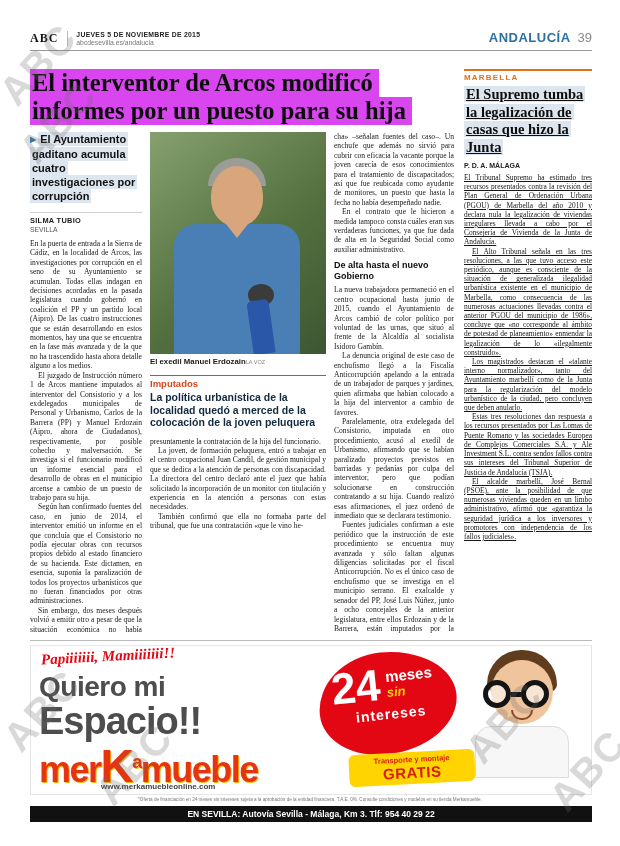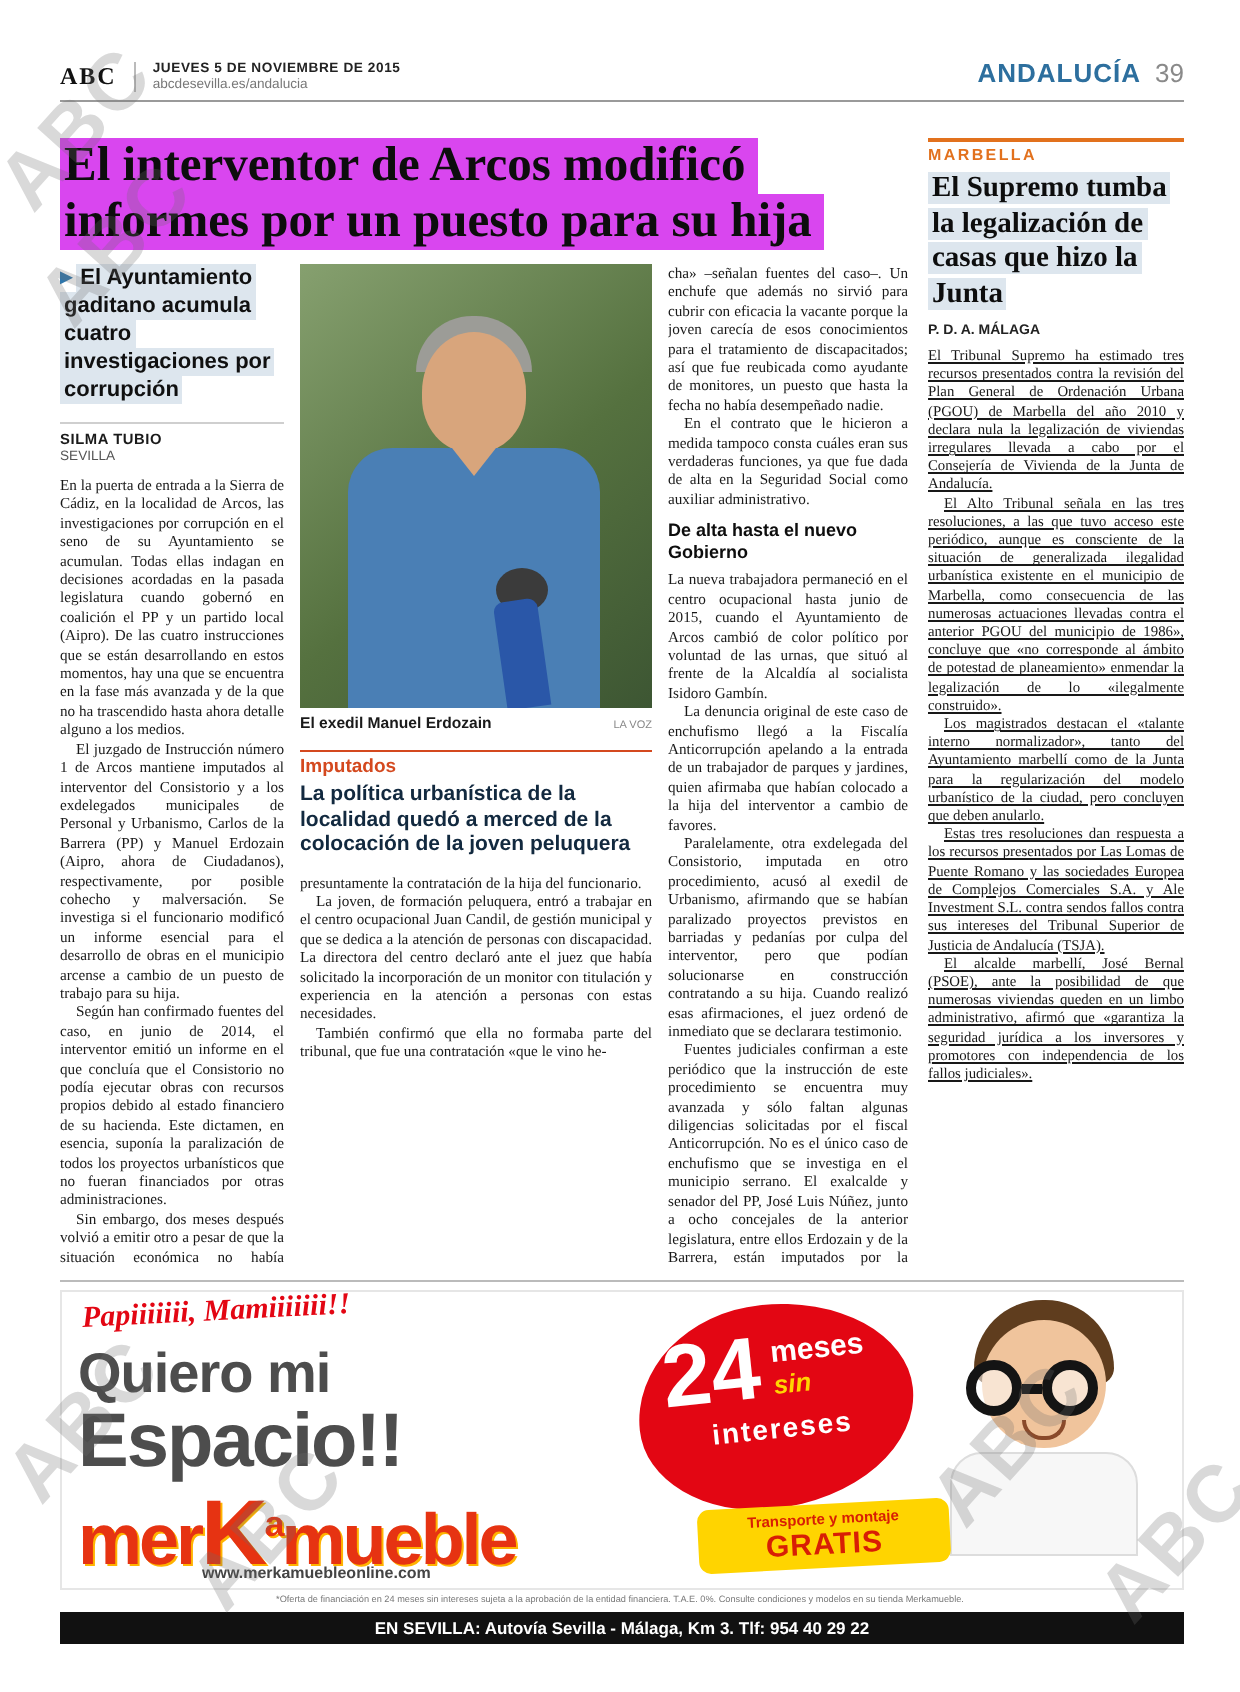--- a/index.html
+++ b/index.html
@@ -49,33 +49,33 @@
   .body-text p.first { text-indent:0; }
   .colA .body-text { margin-top:6px; }
   
   .photo { position:relative; width:176px; height:222px; background:linear-gradient(140deg,#86a06f,#55713f 55%,#3d5633); overflow:hidden; }
   .ph-hair { position:absolute; top:26px; left:58px; width:58px; height:28px; border-radius:29px 29px 0 0; background:#9c9c97; }
   .ph-head { position:absolute; top:34px; left:61px; width:52px; height:60px; border-radius:50% 50% 45% 45%; background:#d8a57c; }
   .ph-shirt { position:absolute; top:92px; left:24px; width:126px; height:130px; border-radius:22px 22px 0 0; background:#4a7fb5; }
   .ph-collar { position:absolute; top:92px; left:76px; width:22px; height:14px; background:#d8a57c; clip-path:polygon(0 0,100% 0,50% 100%); }
   .ph-mic { position:absolute; bottom:0; left:100px; width:22px; height:54px; background:#2a57a8; border-radius:5px 5px 0 0; transform:rotate(-8deg); }
   .ph-michead { position:absolute; bottom:48px; left:98px; width:26px; height:22px; background:#3b3b3b; border-radius:50%; }
-  .caption-row { display:flex; justify-content:space-between; align-items:baseline; margin-top:3px; }
+  .caption-row { display:flex; justify-content:flex-start; align-items:baseline; margin-top:3px; }
   .caption { font:700 7.8px "Liberation Sans", sans-serif; }
   .credit  { font:400 5.5px "Liberation Sans", sans-serif; color:#888; }
   .highlight-box { margin-top:9px; border-top:1px solid #d4491f; padding-top:2px; }
   .kicker-red { font:700 9.5px "Liberation Sans", sans-serif; color:#d4491f; }
   .highlight-text { margin-top:2px; font:700 10.5px/12.5px "Liberation Sans", sans-serif; color:#12293f; }
   .colB .body-text { margin-top:8px; }
   .inner-subhead { font:800 9px/11px "Liberation Sans", sans-serif; color:#0d0d0d; margin:6px 0 3px; }
   
   .sidebar { width:128px; max-height:564px; overflow:hidden; }
   .kicker-wrap { border-top:2px solid #e2711d; padding-top:2px; }
   .kicker-orange { font:800 8px "Liberation Sans", sans-serif; color:#e2711d; letter-spacing:1.2px; }
-  .side-headline { margin-top:4px; font:700 14.5px/17.5px "Liberation Serif", serif; color:#0d0d0d; }
+  .side-headline { margin-top:4px; font:700 14.5px/17.5px "Liberation Serif", serif; color:#0d0d0d;text-decoration:underline; }
   .side-hl-bg { background:#dde6ee; padding:0 2px; box-decoration-break:clone; -webkit-box-decoration-break:clone; }
   .side-byline { margin:6px 0 4px; font:700 7px "Liberation Sans", sans-serif; color:#222; }
   .sidebar .body-text p { font-size:7.4px; line-height:9.2px;text-decoration:underline; }
   
   .ad-divider { margin:6px 28px 0 30px; border-top:1px solid #bbb; }
   .ad { position:relative; margin:4px 28px 0 30px; height:150px; border:1px solid #e6e6e6; background:#fff; overflow:hidden; }
   .ad-script { position:absolute; left:10px; top:2px; font:700 italic 15px "Liberation Serif", serif; color:#e30613; transform:rotate(-3deg); }
   .ad-quiero { position:absolute; left:8px; top:25px; font:800 28px "Liberation Sans", sans-serif; color:#4d4d4d; letter-spacing:-0.5px; }
   .ad-espacio { position:absolute; left:8px; top:54px; font:800 38px "Liberation Sans", sans-serif; color:#4d4d4d; letter-spacing:-1px; }
   .badge {

